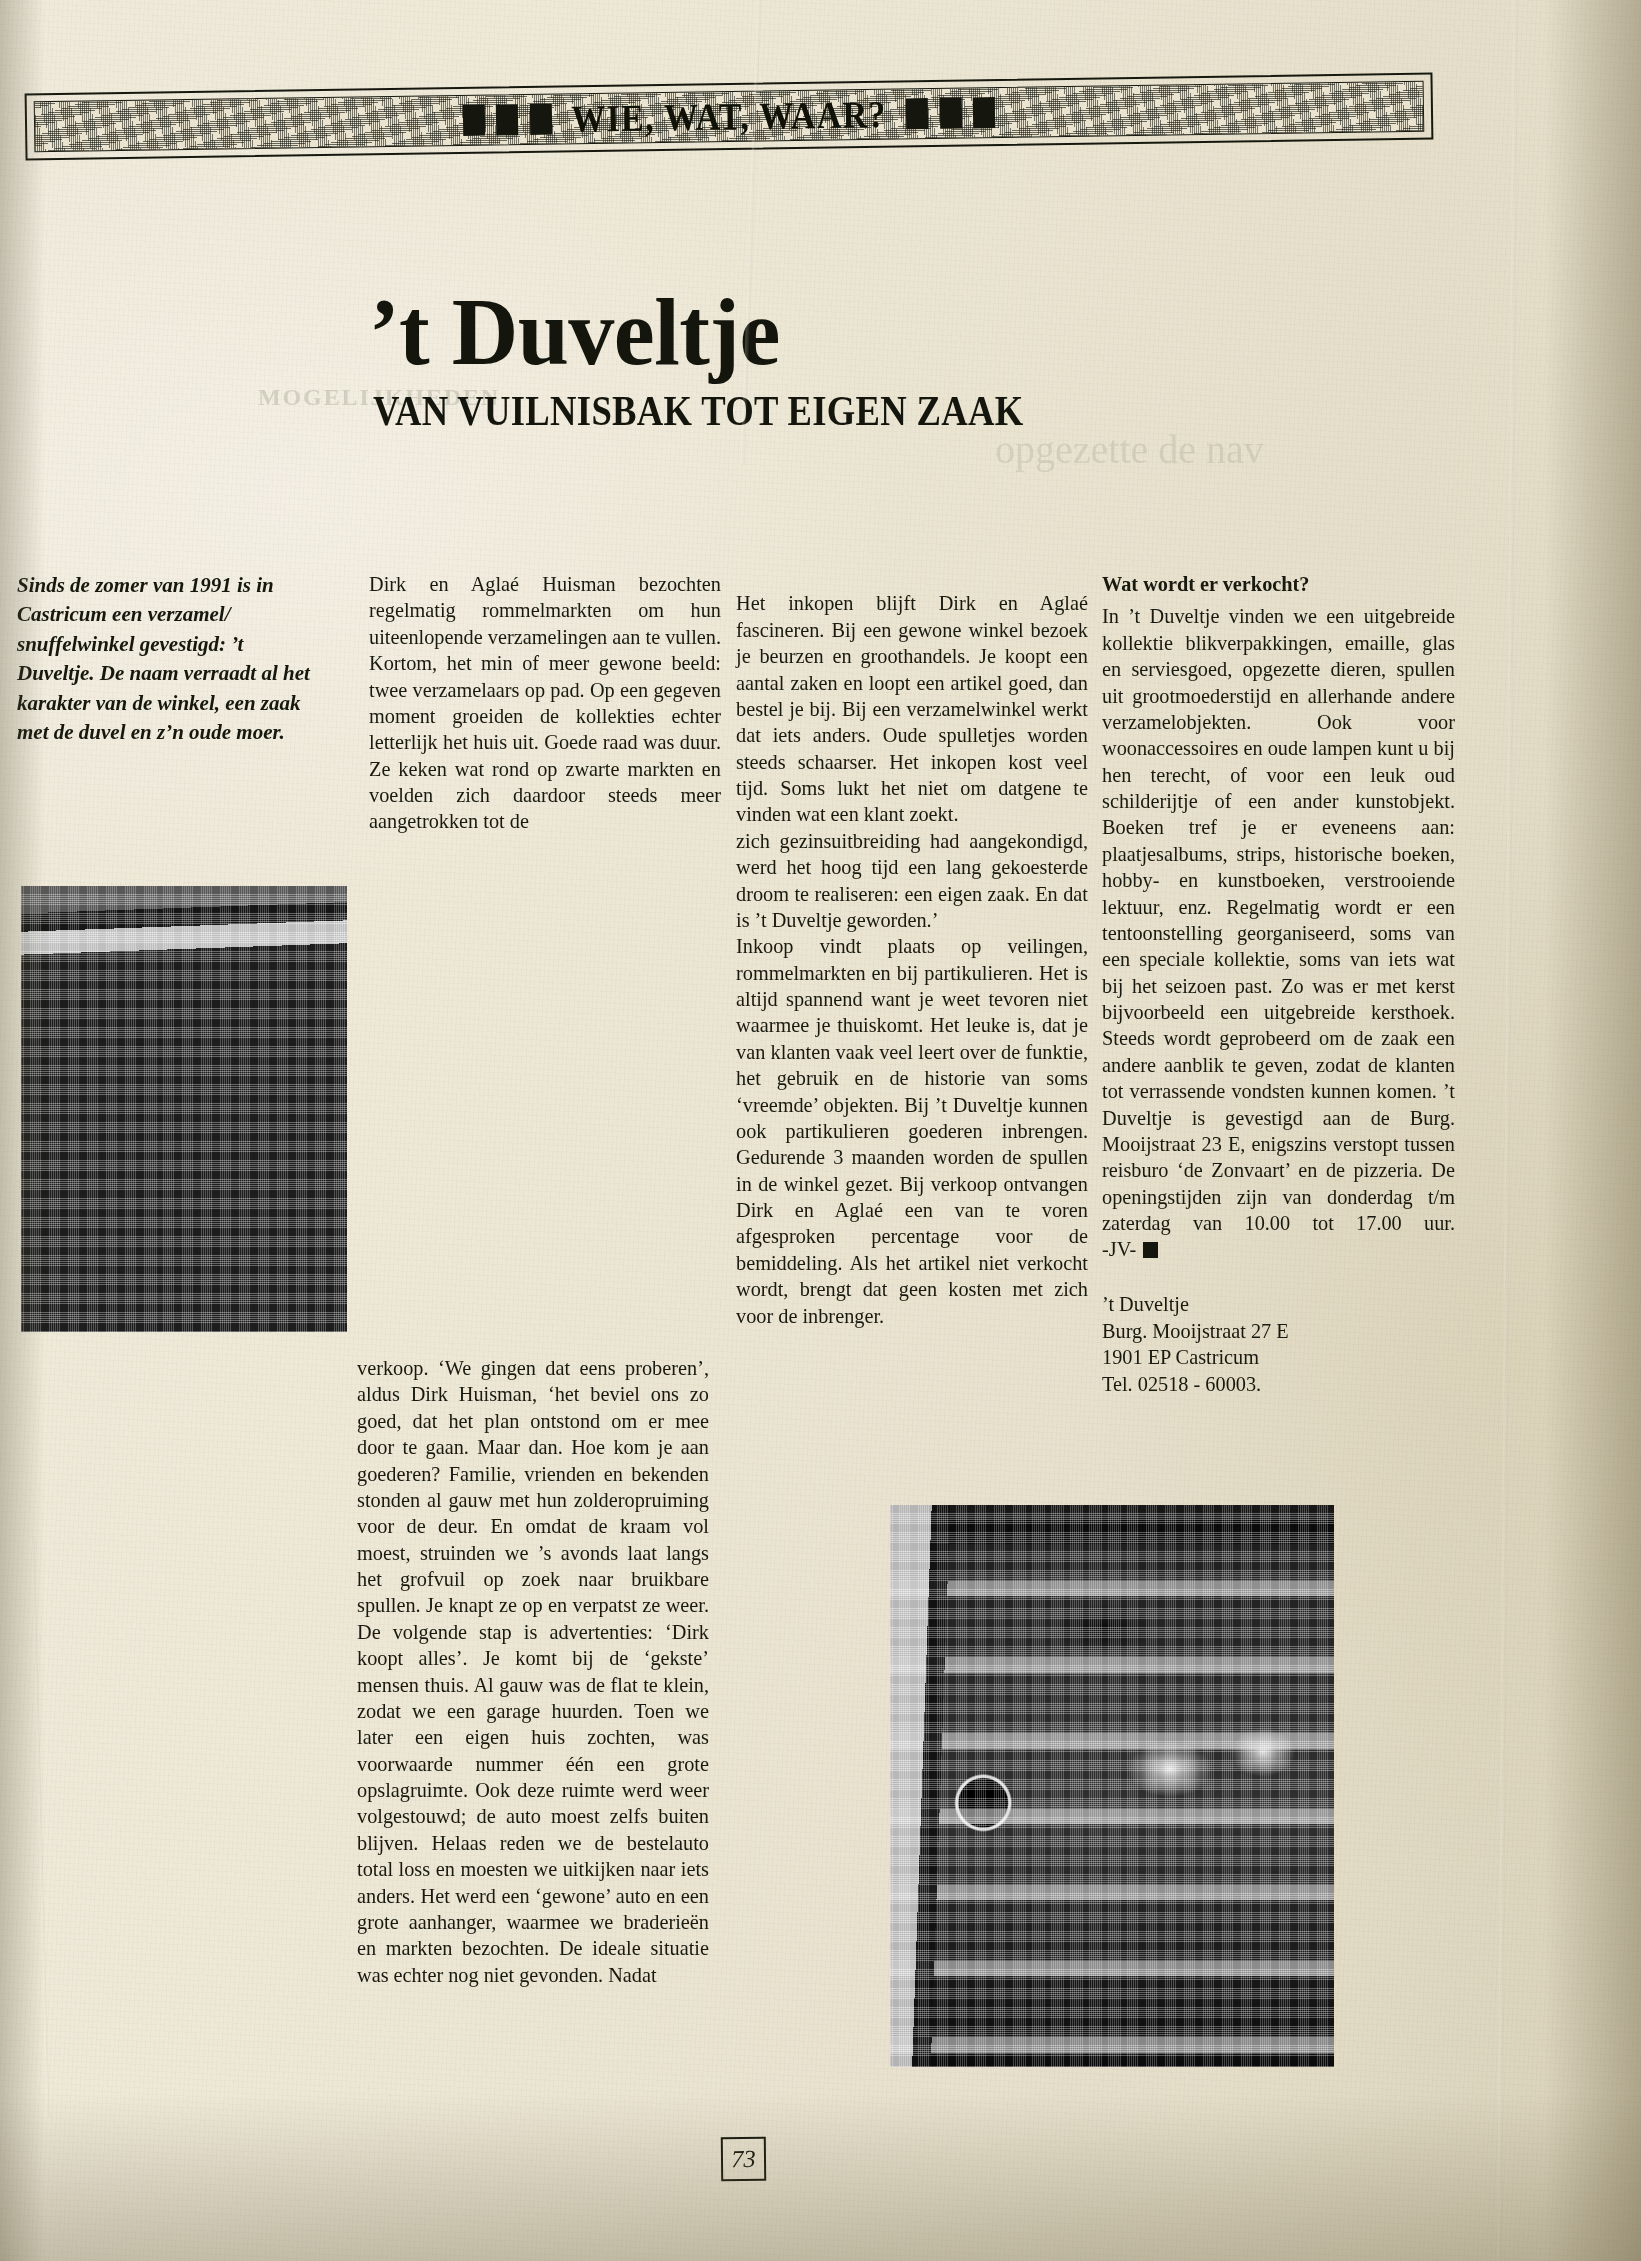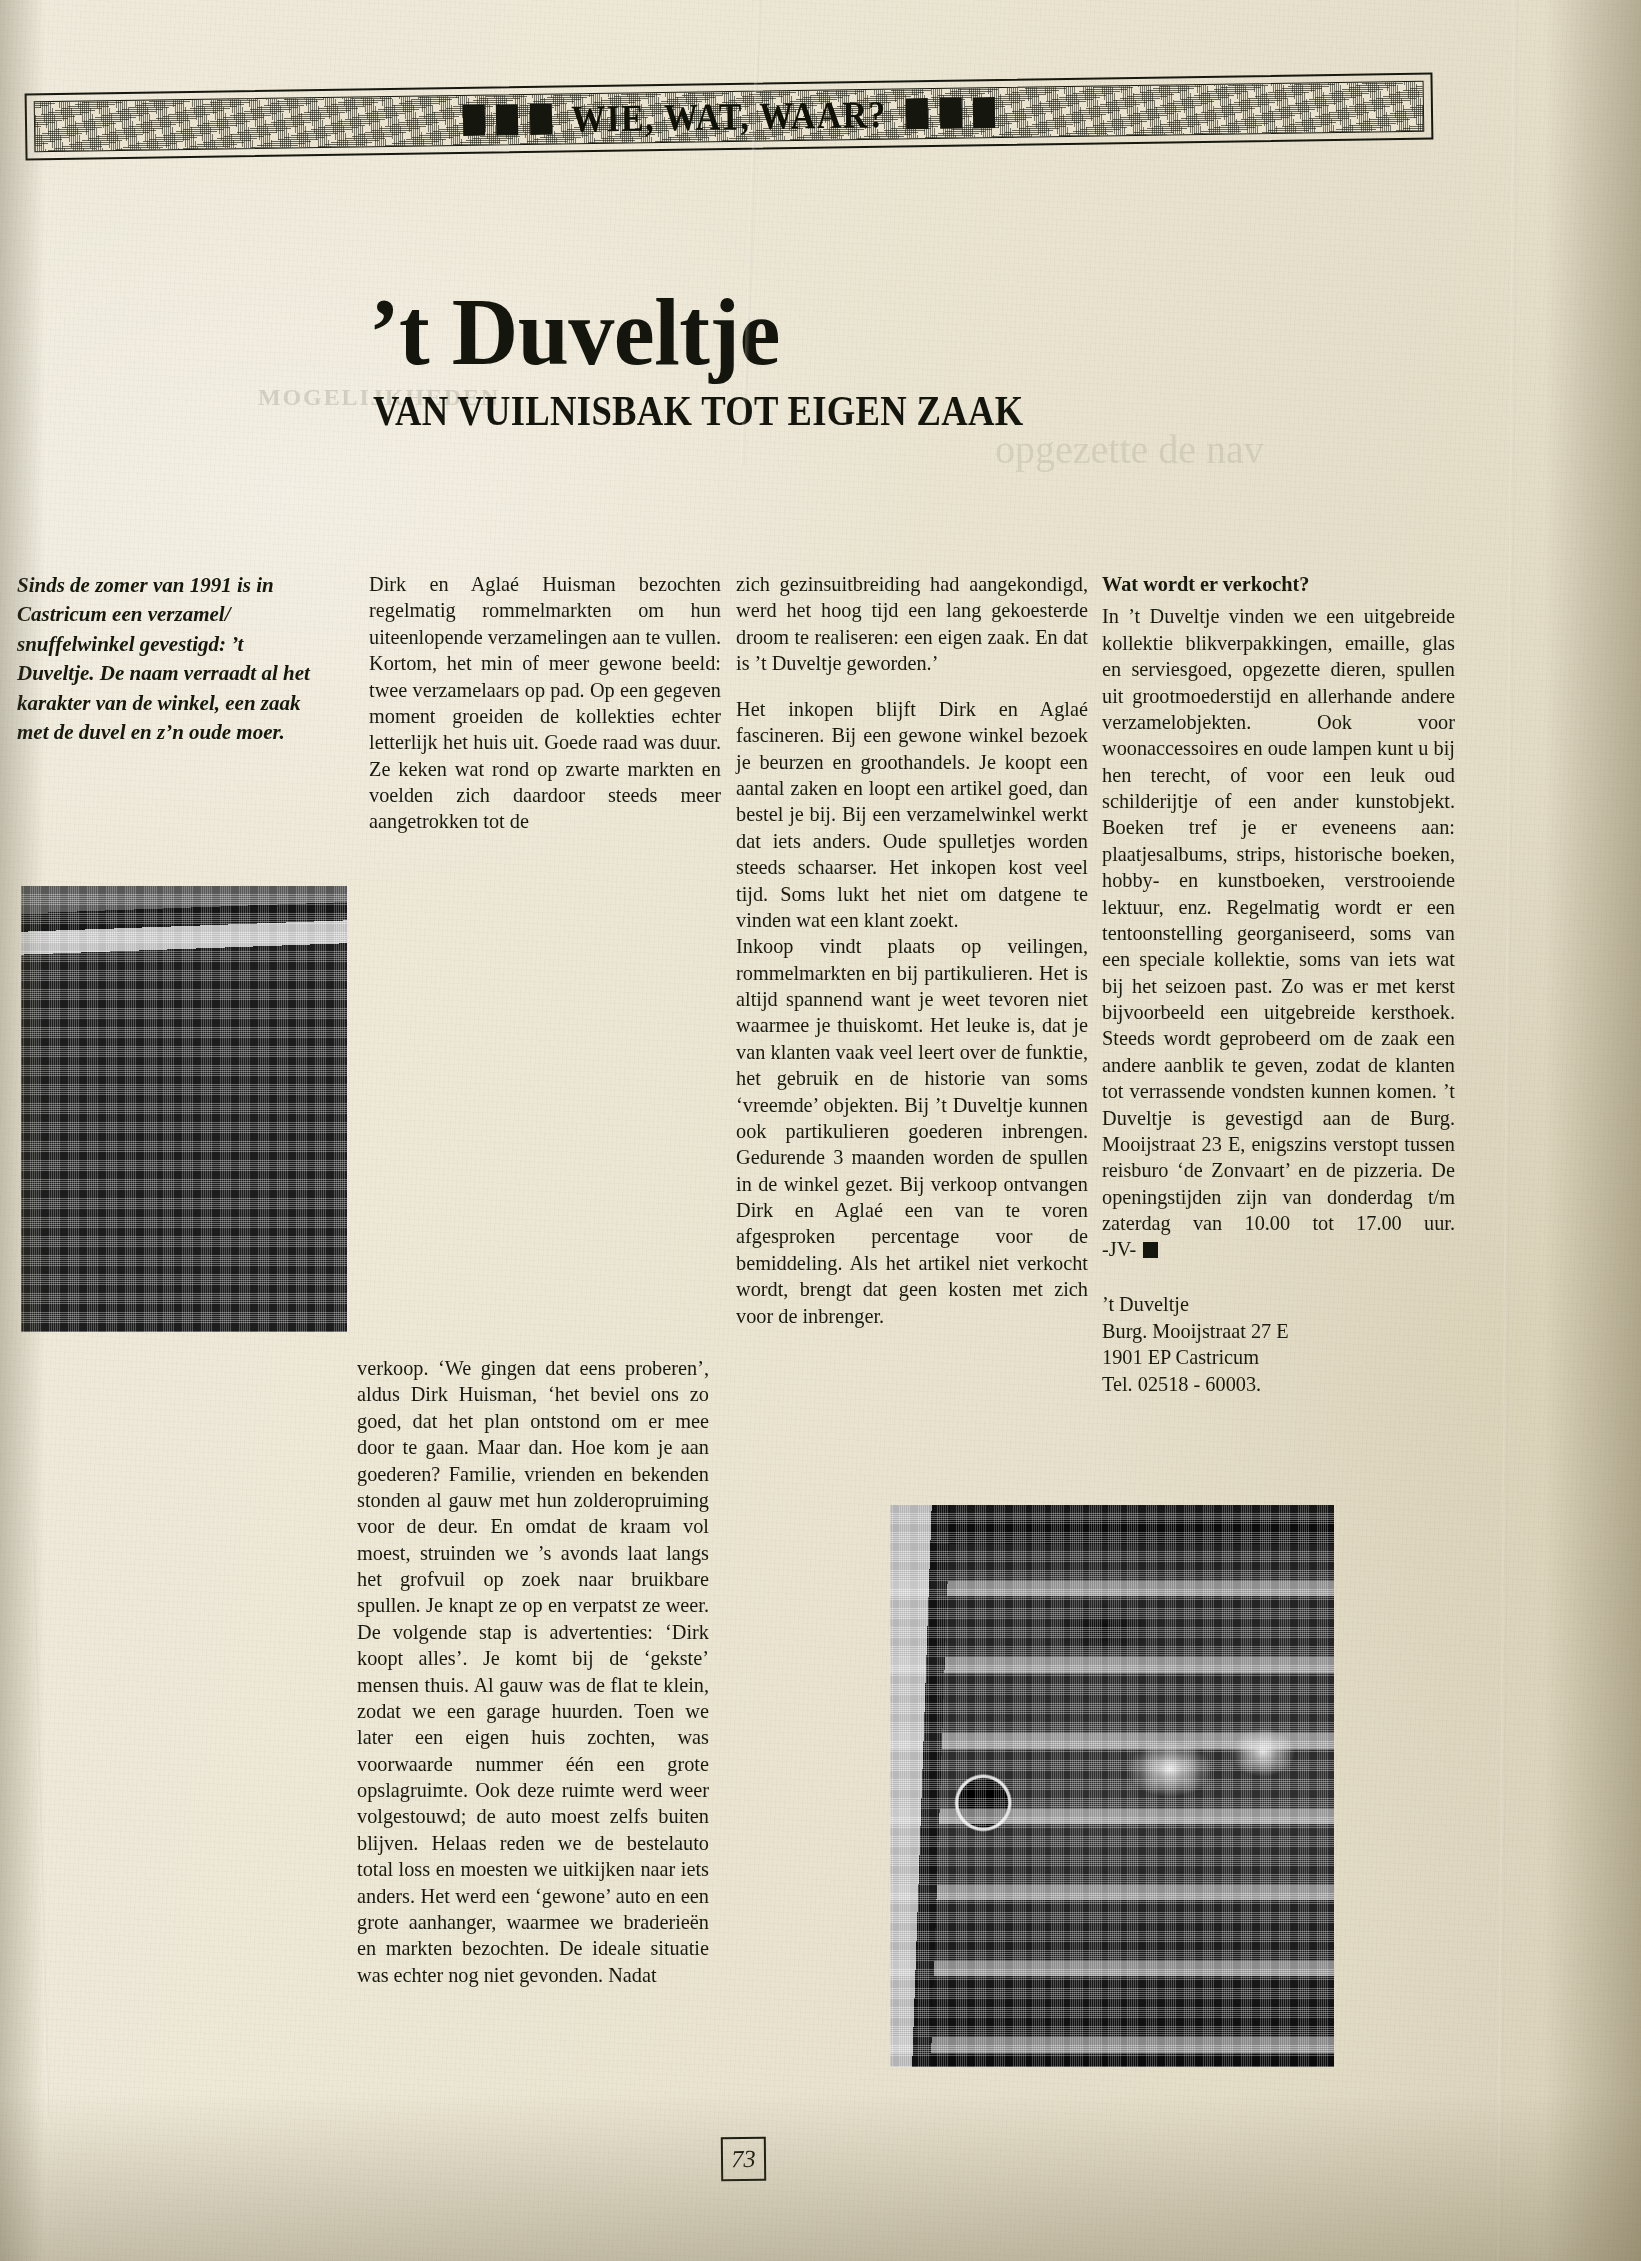--- a/index.html
+++ b/index.html
@@ -284,22 +284,22 @@
 
   <div class="col col2a">
     <p>Dirk en Aglaé Huisman bezochten regelmatig rommelmarkten om hun uiteenlopende verzamelingen aan te vullen. Kortom, het min of meer gewone beeld: twee verzamelaars op pad. Op een gegeven moment groeiden de kollekties echter letterlijk het huis uit. Goede raad was duur. Ze keken wat rond op zwarte markten en voelden zich daardoor steeds meer aangetrokken tot de</p>
   </div>
 
   <div class="col col2b">
     <p>verkoop. ‘We gingen dat eens proberen’, aldus Dirk Huisman, ‘het beviel ons zo goed, dat het plan ontstond om er mee door te gaan. Maar dan. Hoe kom je aan goederen? Familie, vrienden en bekenden stonden al gauw met hun zolderopruiming voor de deur. En omdat de kraam vol moest, struinden we ’s avonds laat langs het grofvuil op zoek naar bruikbare spullen. Je knapt ze op en verpatst ze weer. De volgende stap is advertenties: ‘Dirk koopt alles’. Je komt bij de ‘gekste’ mensen thuis. Al gauw was de flat te klein, zodat we een garage huurden. Toen we later een eigen huis zochten, was voorwaarde nummer één een grote opslagruimte. Ook deze ruimte werd weer volgestouwd; de auto moest zelfs buiten blijven. Helaas reden we de bestelauto total loss en moesten we uitkijken naar iets anders. Het werd een ‘gewone’ auto en een grote aanhanger, waarmee we braderieën en markten bezochten. De ideale situatie was echter nog niet gevonden. Nadat</p>
   </div>
 
   <div class="col col3">
+    <p style="margin-top:19.4px;">Het inkopen blijft Dirk en Aglaé fascineren. Bij een gewone winkel bezoek je beurzen en groothandels. Je koopt een aantal zaken en loopt een artikel goed, dan bestel je bij. Bij een verzamelwinkel werkt dat iets anders. Oude spulletjes worden steeds schaarser. Het inkopen kost veel tijd. Soms lukt het niet om datgene te vinden wat een klant zoekt.</p>
     <p>zich gezinsuitbreiding had aangekondigd, werd het hoog tijd een lang gekoesterde droom te realiseren: een eigen zaak. En dat is ’t Duveltje geworden.’</p>
-    <p style="margin-top:19.4px;">Het inkopen blijft Dirk en Aglaé fascineren. Bij een gewone winkel bezoek je beurzen en groothandels. Je koopt een aantal zaken en loopt een artikel goed, dan bestel je bij. Bij een verzamelwinkel werkt dat iets anders. Oude spulletjes worden steeds schaarser. Het inkopen kost veel tijd. Soms lukt het niet om datgene te vinden wat een klant zoekt.</p>
     <p>Inkoop vindt plaats op veilingen, rommelmarkten en bij partikulieren. Het is altijd spannend want je weet tevoren niet waarmee je thuiskomt. Het leuke is, dat je van klanten vaak veel leert over de funktie, het gebruik en de historie van soms ‘vreemde’ objekten. Bij ’t Duveltje kunnen ook partikulieren goederen inbrengen. Gedurende 3 maanden worden de spullen in de winkel gezet. Bij verkoop ontvangen Dirk en Aglaé een van te voren afgesproken percentage voor de bemiddeling. Als het artikel niet verkocht wordt, brengt dat geen kosten met zich voor de inbrenger.</p>
   </div>
 
   <div class="col col4">
     <div class="subhead">Wat wordt er verkocht?</div>
     <p>
       <span>In ’t Duveltje vinden we een uitgebreide kollektie blikverpakkingen, emaille, glas en serviesgoed, opgezette dieren, spullen uit grootmoederstijd en allerhande andere verzamelobjekten. Ook voor woonaccessoires en oude lampen kunt u bij hen terecht, of voor een leuk oud schilderijtje of een ander kunstobjekt. Boeken tref je er eveneens aan: plaatjesalbums, strips, historische boeken, hobby- en kunstboeken, verstrooiende lektuur, enz. Regelmatig wordt er een tentoonstelling georganiseerd, soms van een speciale kollektie, soms van iets wat bij het seizoen past. Zo was er met kerst bijvoorbeeld een uitgebreide kersthoek. Steeds wordt geprobeerd om de zaak een andere aanblik te geven, zodat de klanten tot verrassende vondsten kunnen komen. ’t Duveltje is gevestigd aan de Burg. Mooijstraat 23 E, enigszins verstopt tussen reisburo ‘de Zonvaart’ en de pizzeria. De openingstijden zijn van donderdag t/m zaterdag van 10.00 tot 17.00 uur.</span>
       <span style="display:inline-block; width:100%; margin-top:-1.30em;">
         <span>-JV-</span><span class="sign"></span>
       </span>

